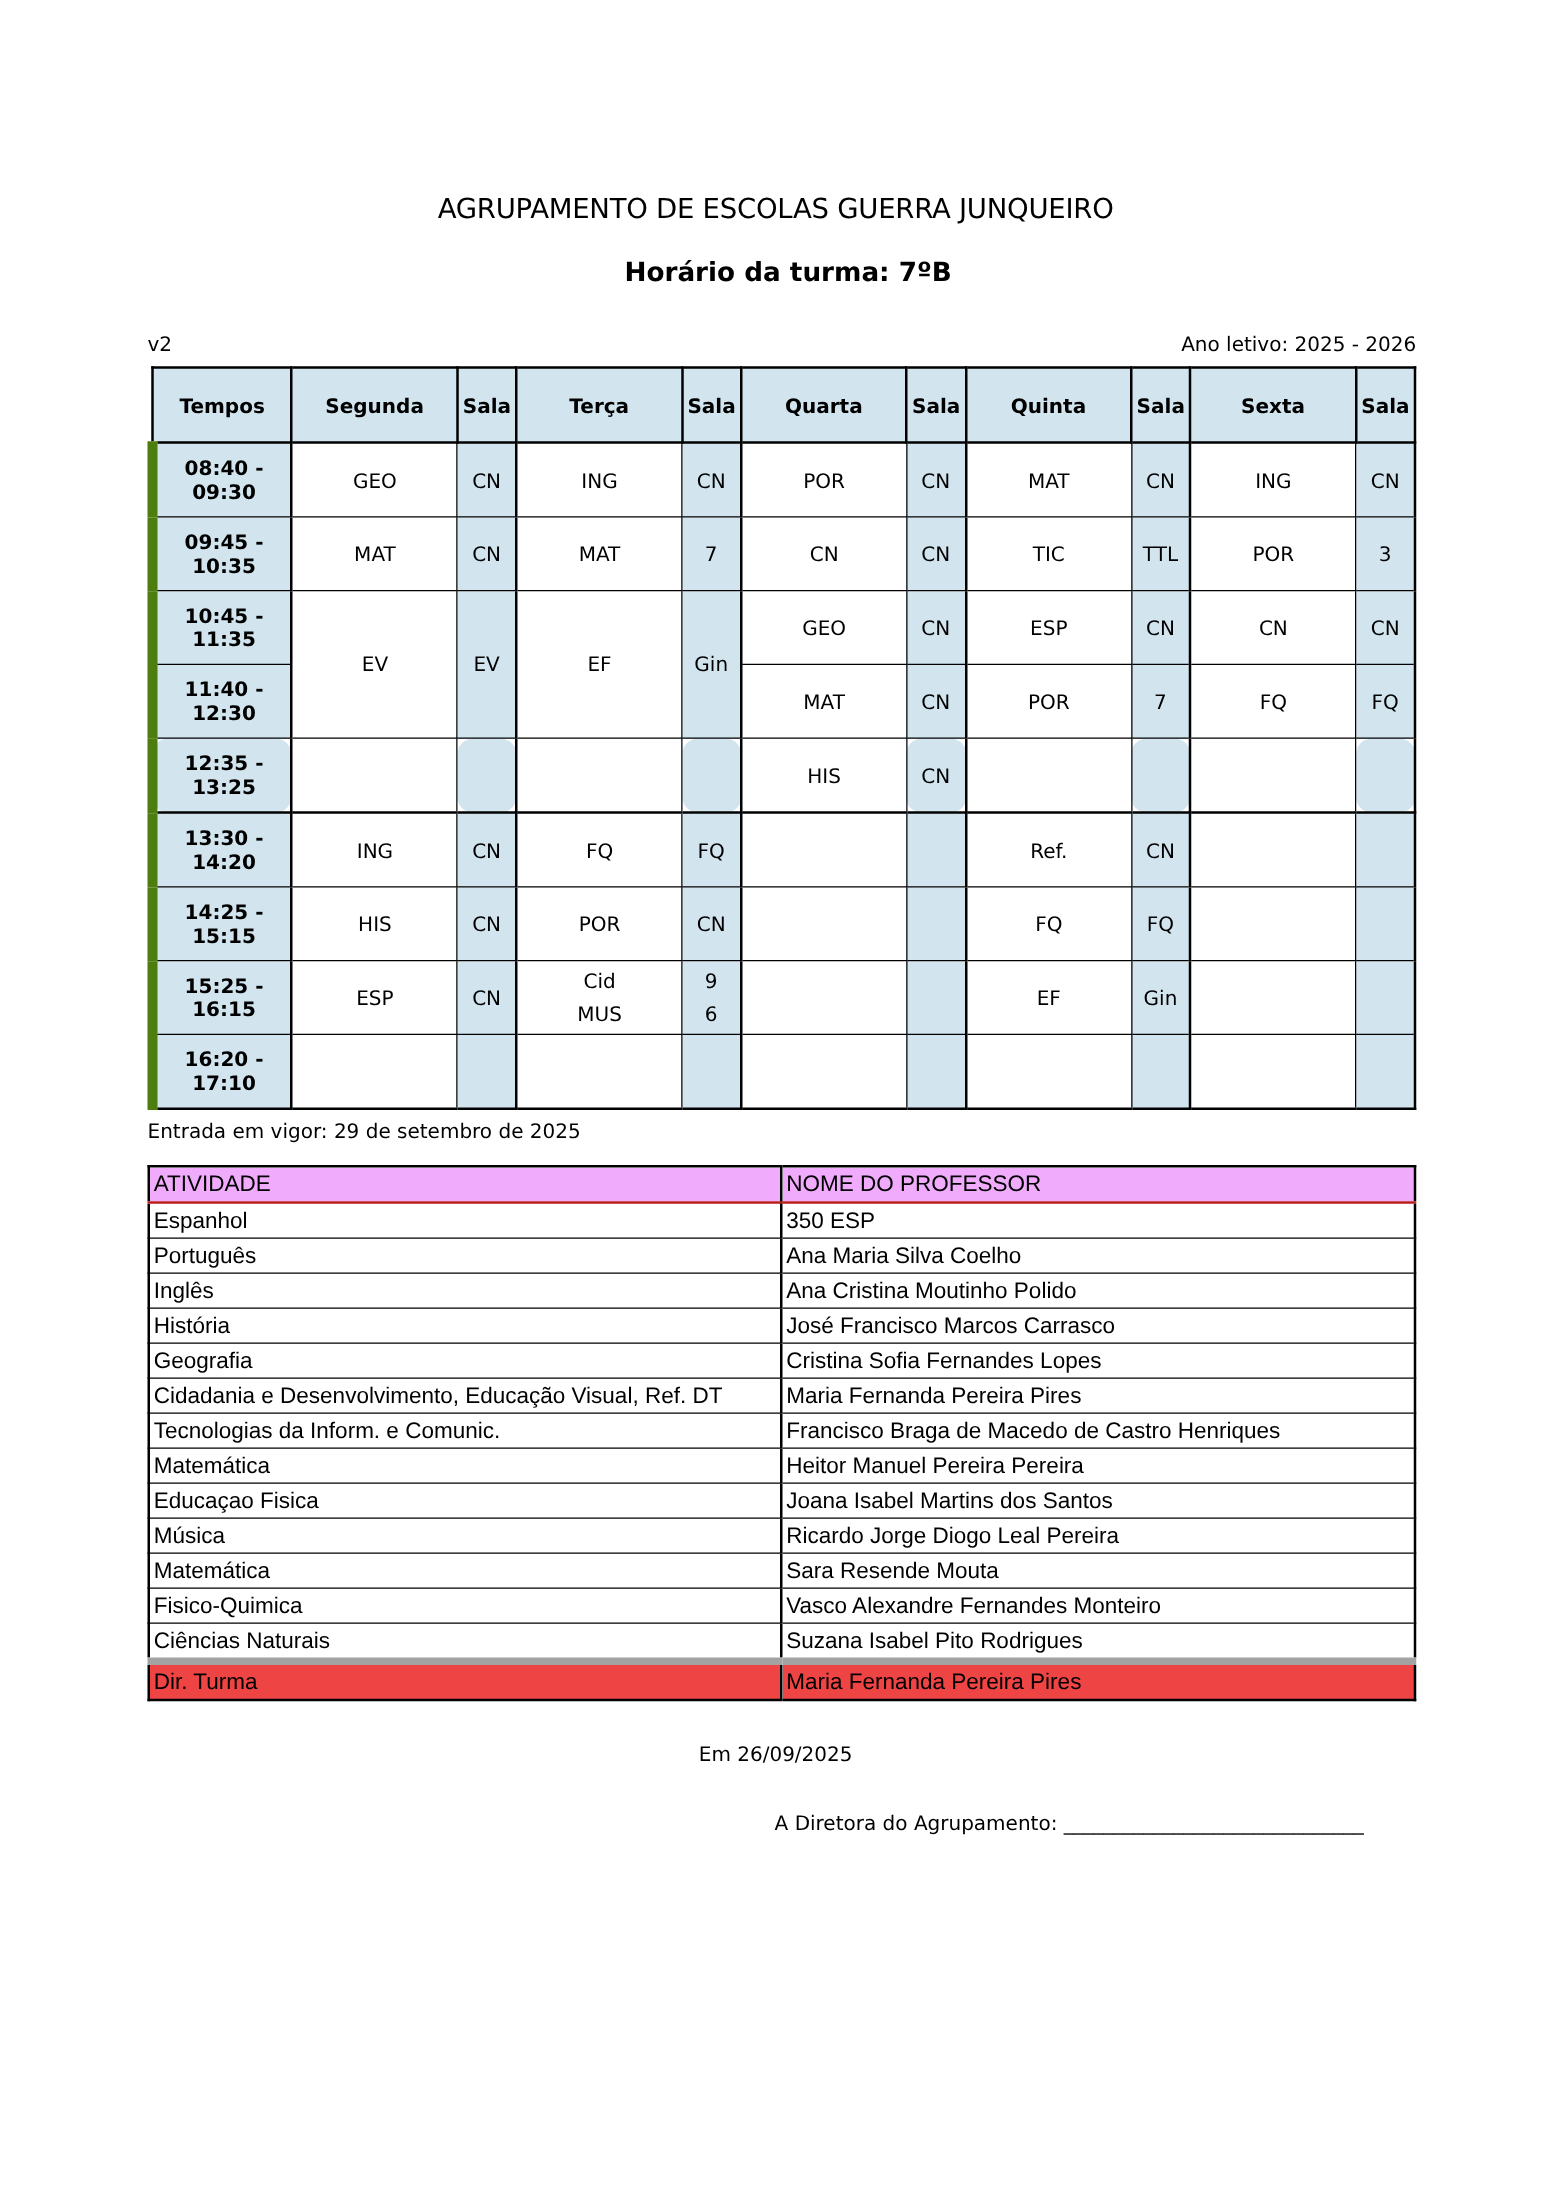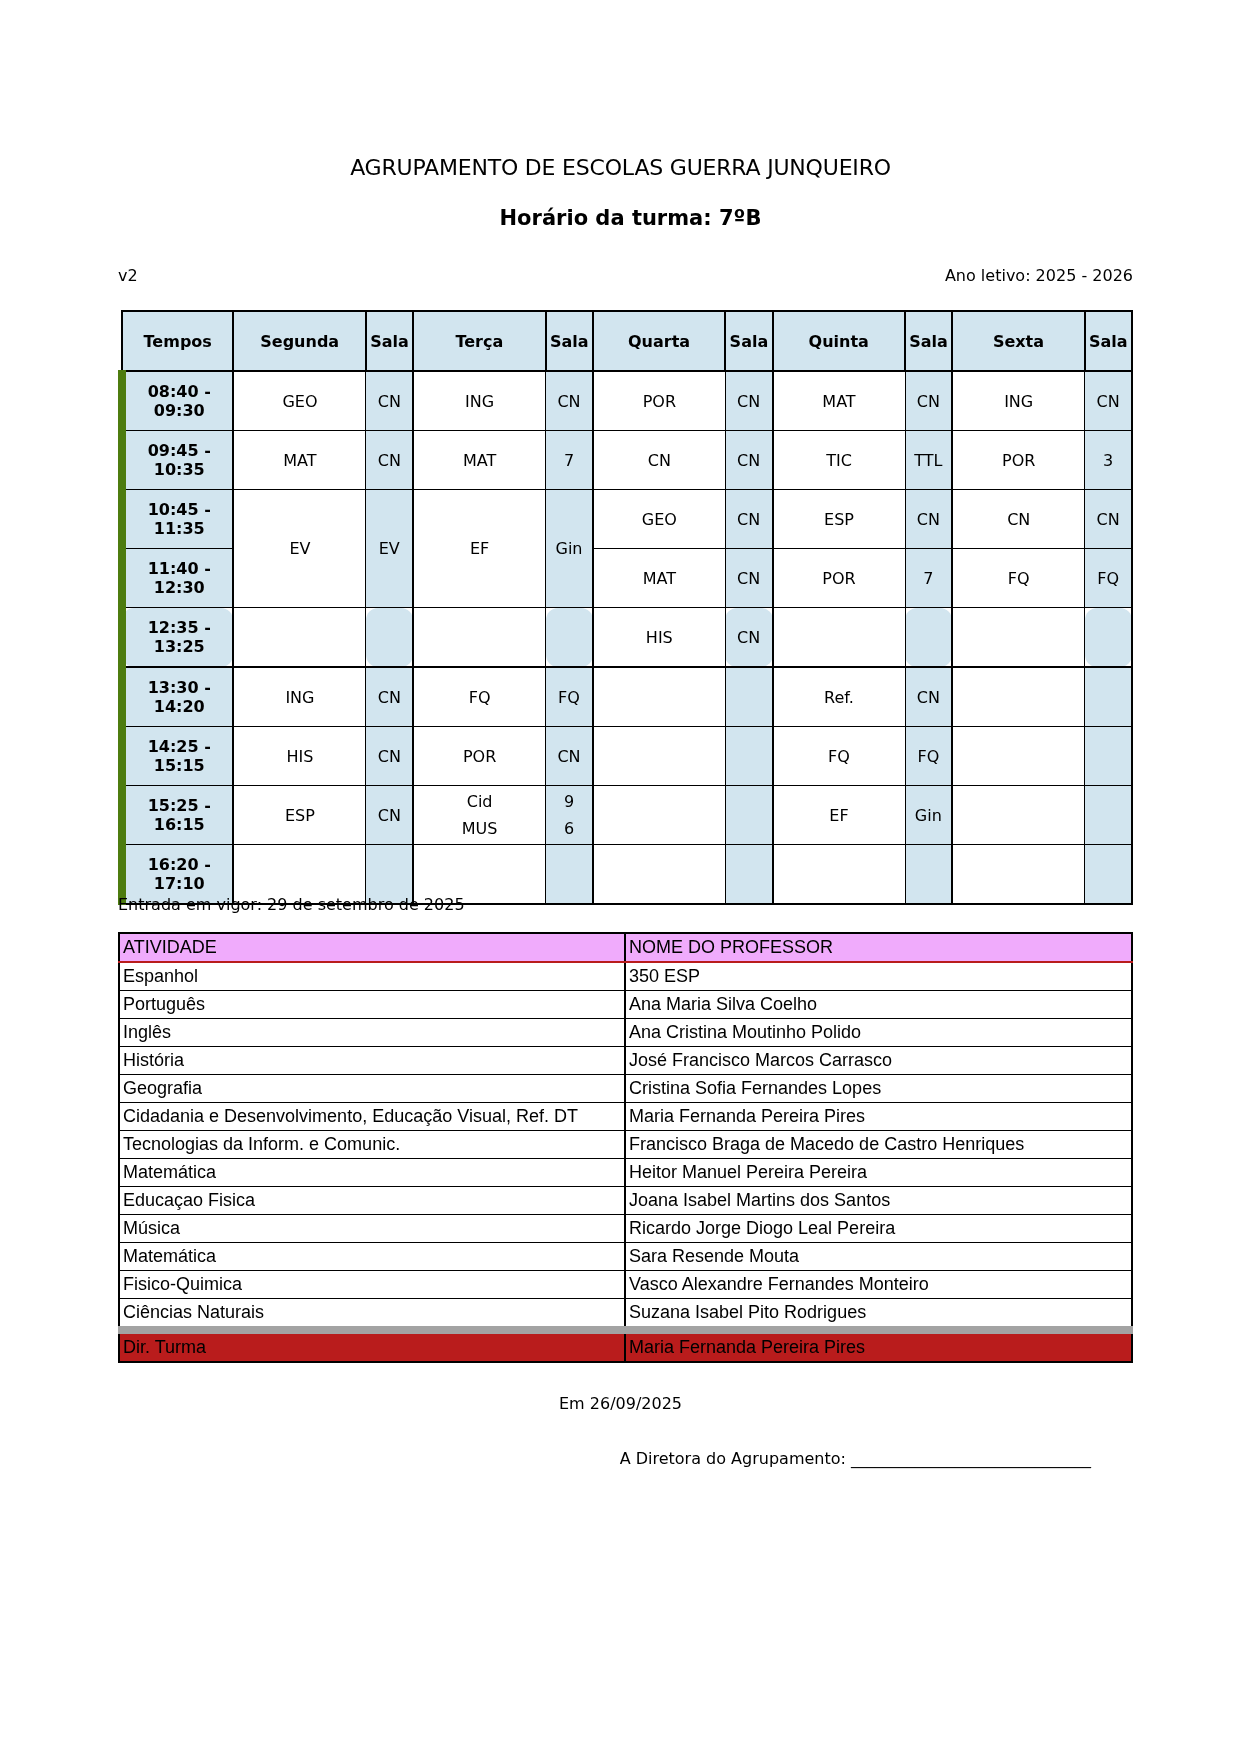--- a/index.html
+++ b/index.html
@@ -2,35 +2,35 @@
 <html><head>
 <meta charset="utf-8">
 <style>
   html, body { margin: 0; padding: 0; background: #ffffff; }
   body { width: 1241px; height: 1755px; position: relative; overflow: hidden; font-family: "DejaVu Sans", sans-serif; color: #000; }
   .abs { position: absolute; }
   .title { left: 0; width: 1241px; top: 155px; text-align: center; font-size: 22px; letter-spacing: -0.2px; }
   .subtitle { left: 0; width: 1241px; top: 206px; text-align: center; font-size: 21px; font-weight: bold; margin-left: 10px; }
   .version { left: 118px; top: 266px; font-size: 16px; }
   .year { right: 108px; top: 266px; font-size: 16px; }
-  table.sched { position: absolute; left: 118px; top: 293px; border-collapse: collapse; table-layout: fixed; width: 1015px; margin-top: 17px; }
+  table.sched { position: absolute; left: 118px; top: 293px; border-collapse: collapse; table-layout: fixed; width: 1015px; }
   table.sched td, table.sched th { border: 1px solid #000; text-align: center; vertical-align: middle; font-size: 16px; padding: 0; height: 58px; }
   table.sched th { background: #d2e5ef; font-weight: bold; border: 2px solid #000; }
   table.sched td.time { background: #d2e5ef; font-weight: bold; border-left: 8px solid #4d7c0f; border-right: 2px solid #000; font-size: 16px; }
   table.sched td.sala { background: #d2e5ef; border-right: 2px solid #000; }
   table.sched td.subj { background: #fff; }
   table.sched tr.thick-bottom td { border-bottom: 2px solid #000; border-radius: 12px; }
   table.sched tr.last td { border-bottom: 2px solid #000; }
   .cell-multi { line-height: 27px; }
   .entrada { left: 118px; top: 895px; font-size: 16px; }
   table.teachers { position: absolute; left: 118px; top: 932px; border-collapse: collapse; table-layout: fixed; width: 1015px; border: 2px solid #000; font-family: "Liberation Sans", sans-serif; }
   table.teachers td { border: 1px solid #000; font-size: 18px; padding: 0 3px; height: 27px; text-align: left; white-space: nowrap; overflow: hidden; }
   table.teachers td.c1 { width: 498px; border-right: 2px solid #000; }
   table.teachers tr.head td { background: #f0abfc; border-bottom: 2px solid #b91c1c; }
-  table.teachers tr.dt td { background: #b91c1c; border-top: 8px solid #a3a3a3; }
+  table.teachers tr.dt td { background: #ef4444; border-top: 6px solid #a3a3a3; }
   .date { left: 0; width: 1241px; top: 1394px; text-align: center; font-size: 16px; }
   .sign { left: 0; width: 1091px; top: 1449px; text-align: right; font-size: 16px; }
 </style>
 </head>
 <body>
 
 <div class="abs title">AGRUPAMENTO DE ESCOLAS GUERRA JUNQUEIRO</div>
 <div class="abs subtitle">Horário da turma:  7ºB</div>
 <div class="abs version">v2</div>
 <div class="abs year">Ano letivo: 2025 - 2026</div>

